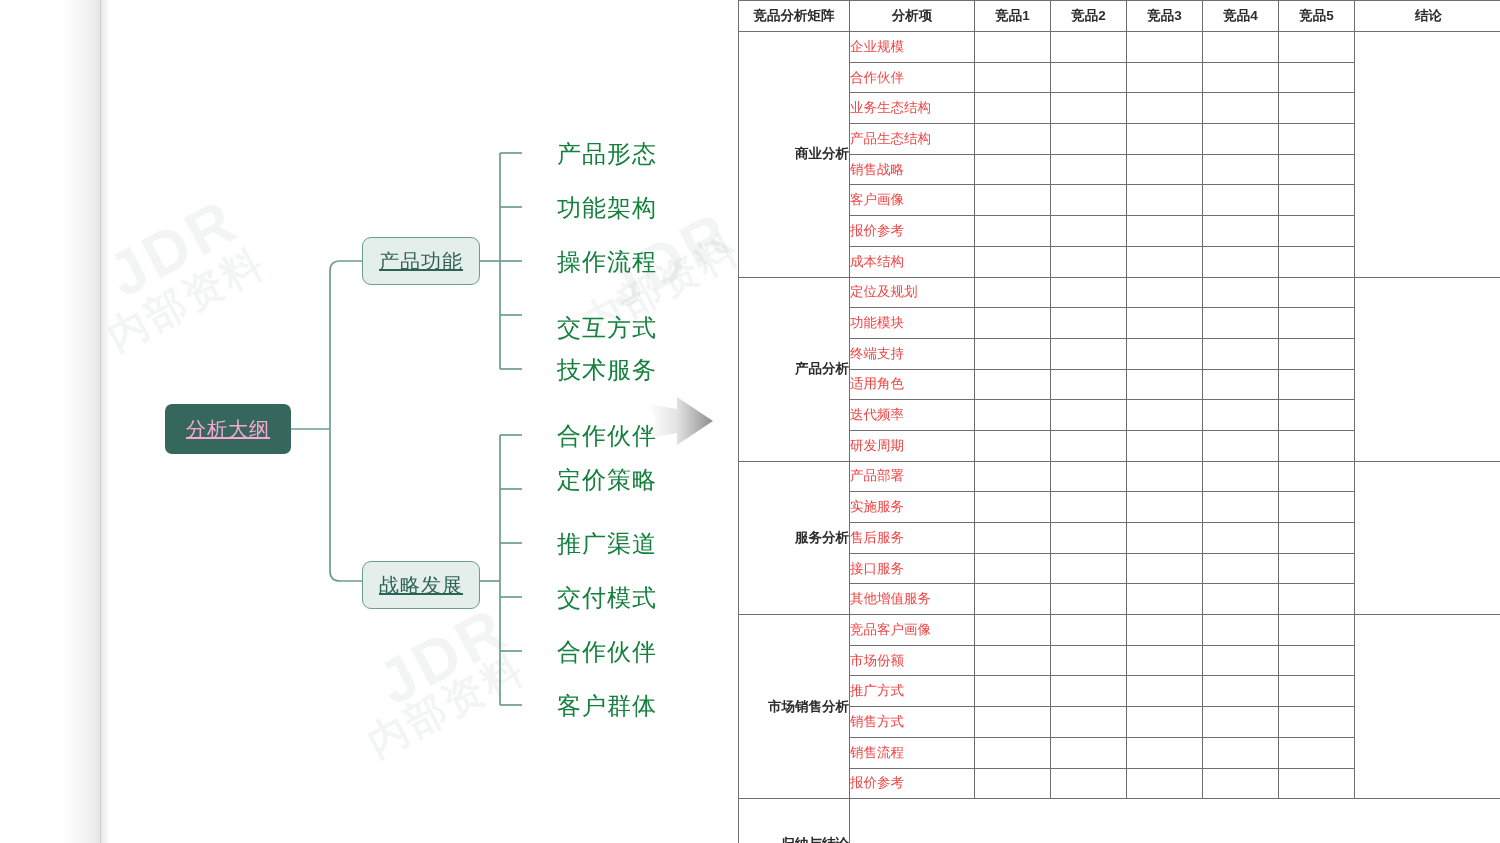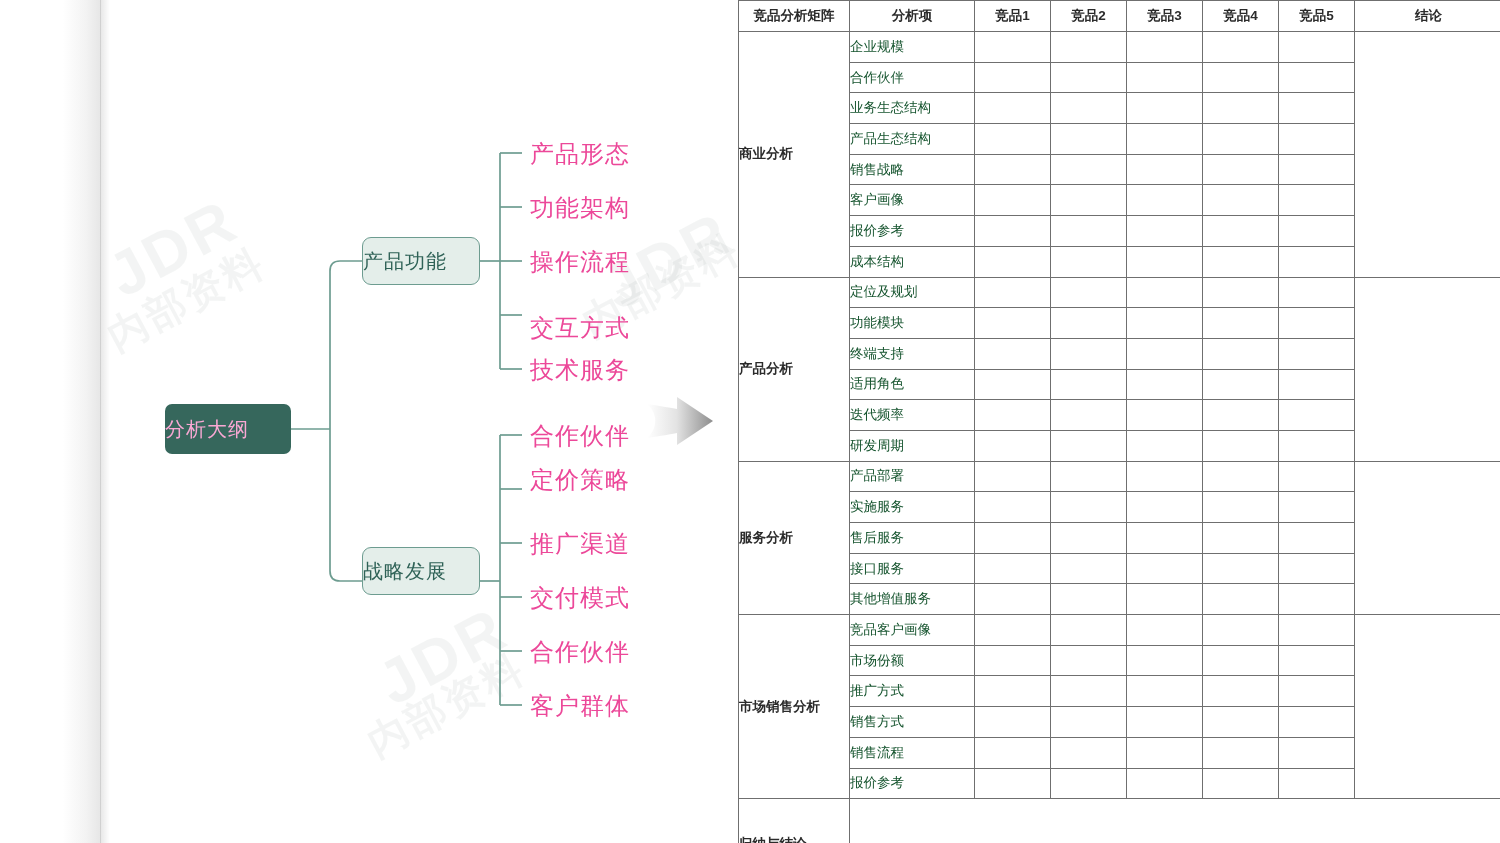--- a/index.html
+++ b/index.html
@@ -50,37 +50,38 @@
   .wm{
     position:absolute;color:#7e8f88;opacity:.085;font-weight:bold;
     white-space:nowrap;pointer-events:none;user-select:none;z-index:1;
     font-size:62px;letter-spacing:4px;
   }
   .wm.small{font-size:40px;letter-spacing:3px;}
 
   
   .map{position:absolute;left:0;top:0;width:740px;height:843px;z-index:3;}
   .node{
-    position:absolute;display:flex;align-items:center;justify-content:flex-start;
-    box-sizing:border-box;white-space:nowrap;
+    position:absolute;display:flex;align-items:center;justify-content:center;
+    box-sizing:border-box;white-space:nowrap;text-decoration:underline;
   }
   .node-root{
     left:165px;top:404px;width:126px;height:50px;
     background:#36675c;border-radius:7px;color:#f9a8d4;
     font-size:20px;letter-spacing:1px;
   }
   .node-branch{
     width:118px;height:48px;background:#e4eeea;border:1.6px solid #6d9c90;
     border-radius:9px;color:#2f6257;font-size:20px;letter-spacing:1px;
   }
   .node-b1{left:362px;top:237px;}
-  .node-b2{left:362px;top:547px;}
+  .node-b2{left:362px;top:561px;}
   .leaf{
-    position:absolute;color:#ec4899;font-size:24px;letter-spacing:1px;
+    position:absolute;color:#15803d;font-size:24px;letter-spacing:1px;
     white-space:nowrap;
+    margin-left:27px;
   }
 
   
   .arrow{position:absolute;left:645px;top:392px;width:70px;height:58px;z-index:4;}
 
   
   .tbl-wrap{
     position:absolute;left:738px;top:0;width:894px;height:843px;
     z-index:5;background:#fff;overflow:hidden;
   }
@@ -89,24 +90,24 @@
     font-size:13px;color:#2b2b2b;
   }
   table.matrix td,table.matrix th{
     border:1px solid #6f6f6f;padding:0;height:29.7px;
     vertical-align:middle;background:#fff;
   }
   table.matrix th{
     text-align:center;font-weight:bold;font-size:13.5px;height:30px;
   }
   td.group{
-    text-align:left;font-weight:bold;font-size:13.5px;
+    text-align:right;font-weight:bold;font-size:13.5px;
   }
   td.item{
-    text-align:left;padding-left:7px;font-size:13.5px;color:#14532d;
+    text-align:left;padding-left:7px;font-size:13.5px;color:#ef4444;
   }
   col.c-group{width:111px;}
   col.c-item{width:125px;}
   col.c-comp{width:76px;}
   col.c-concl{width:148px;}
 </style>
 </head>
 <body>
 
 <div id="root">

